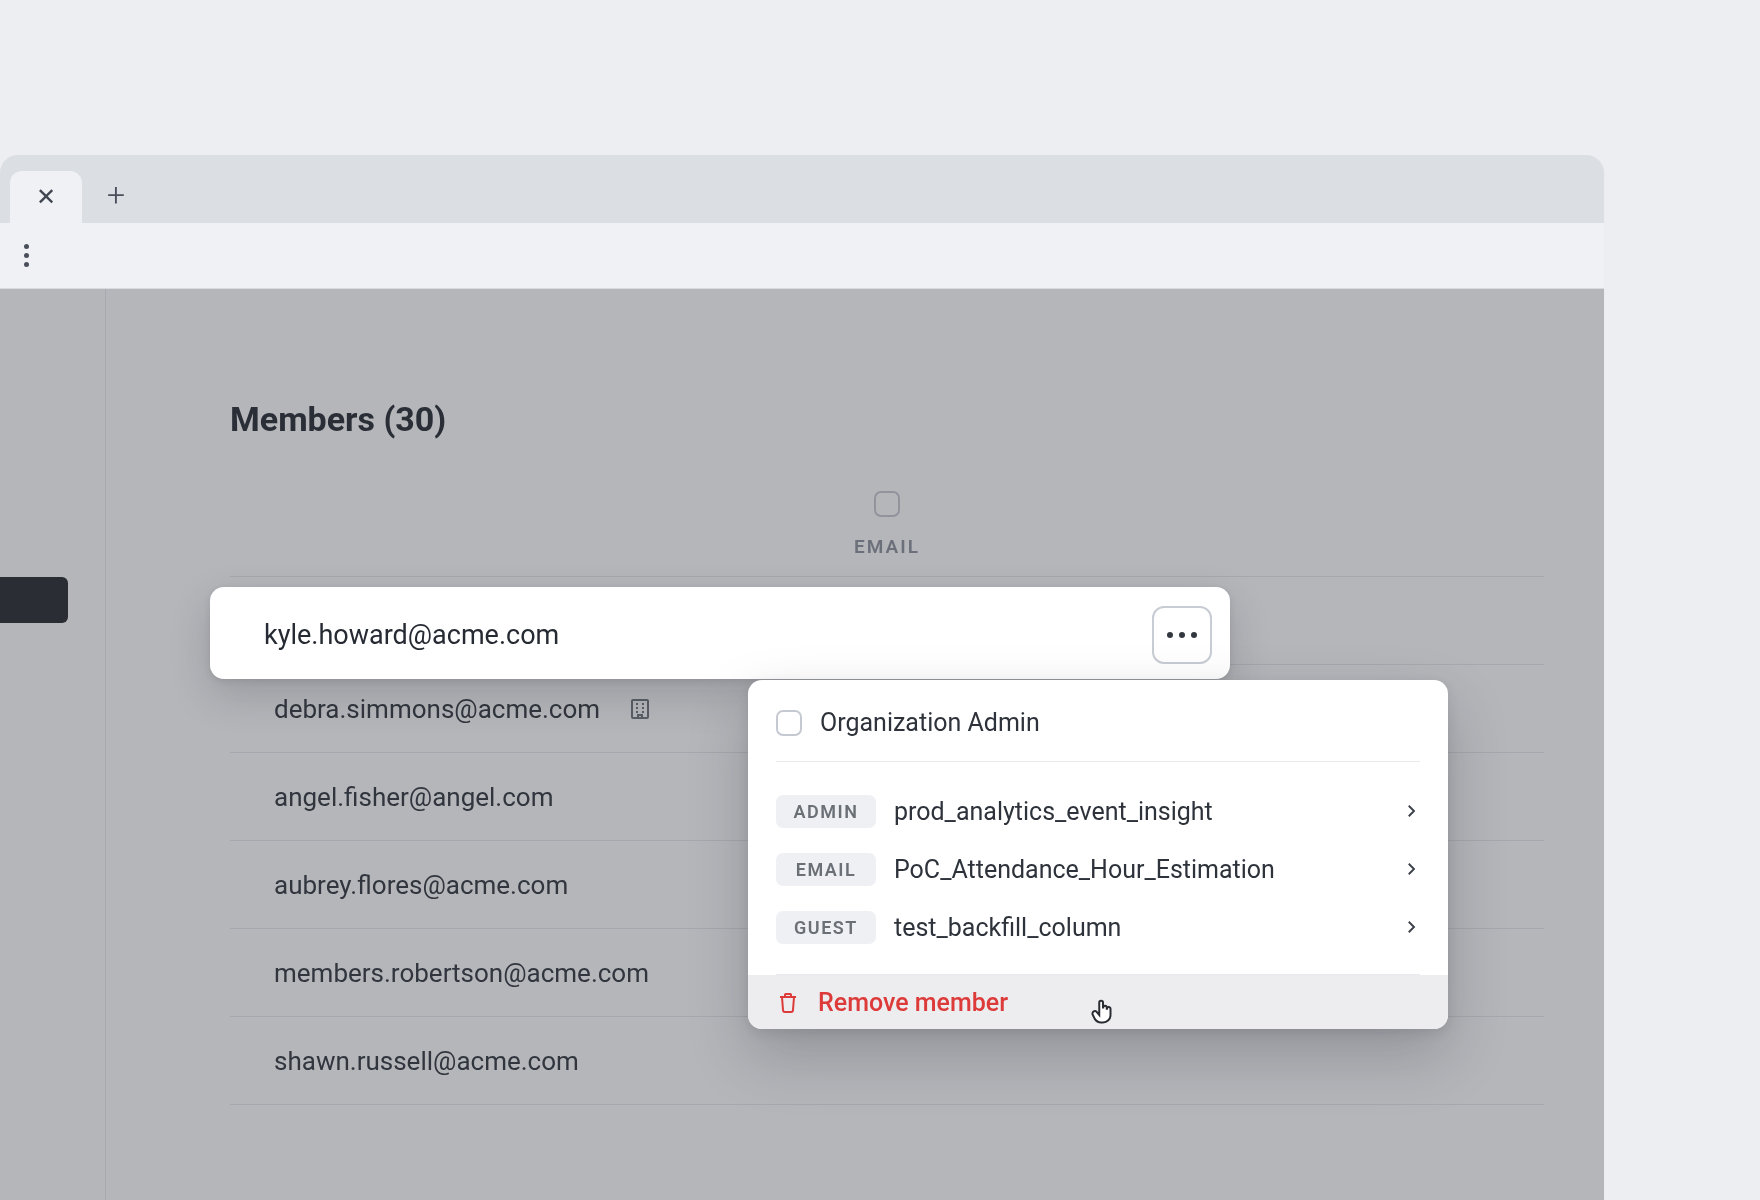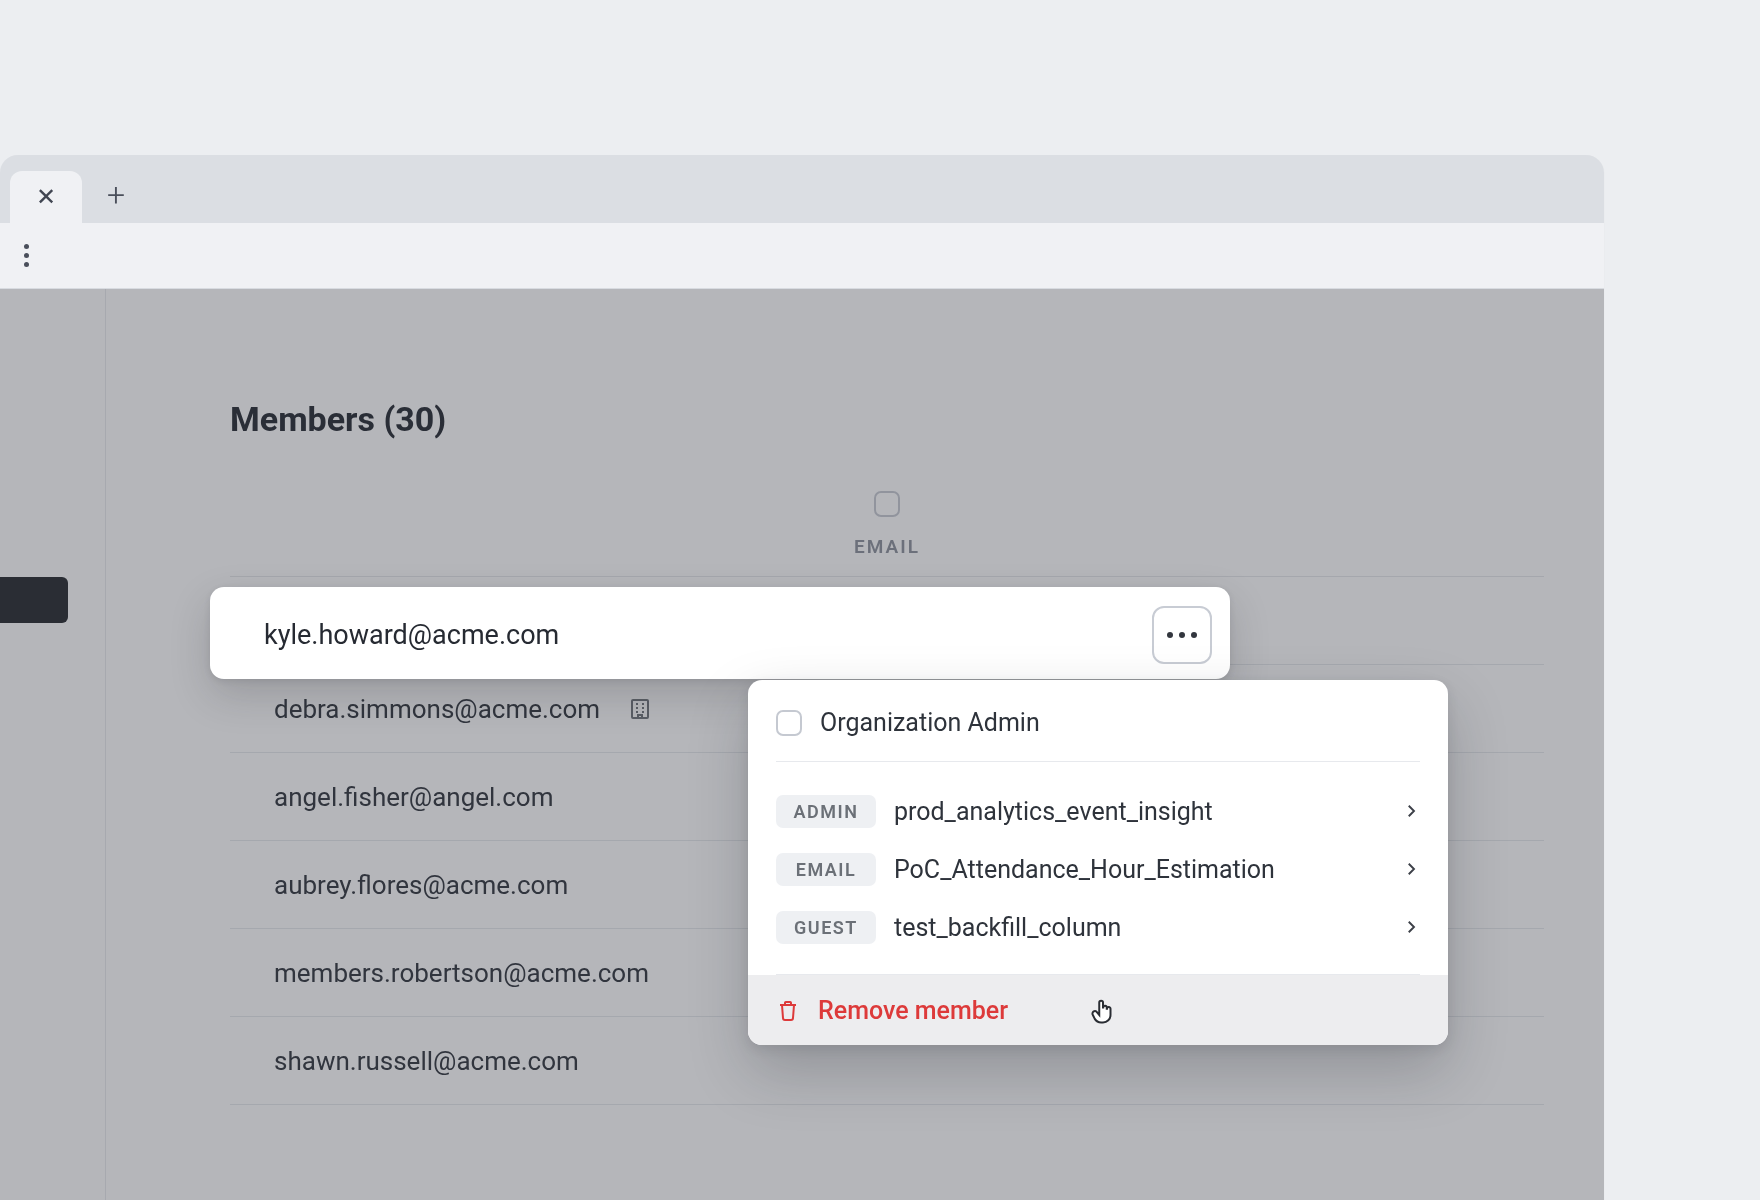--- a/index.html
+++ b/index.html
@@ -157,21 +157,21 @@
     font-size: 18px; letter-spacing: 1.5px; font-weight:600; color:#6b7077;
     background:#eef0f3; border-radius:7px; padding:6px 12px;
     min-width: 100px; text-align:center;
   }
   .proj-name { font-size:25px; color:#2e333b; }
   .chev {
     position:absolute; right:0; color:#3b3f47;
   }
 
   .remove-row {
-    display:flex; align-items:center; gap:18px; height:70px;
+    display:flex; align-items:center; gap:18px; height:54px;
     padding: 0 28px;
     background:#ededef;
     border-radius: 0 0 14px 14px;
     color:#dd3a3a;
     position:relative;
   }
   .remove-row .txt { font-size:25px; font-weight:500; }
   .cursor-icon {
     position:absolute; left:340px; top:20px; color:#2a2d33;
   }

